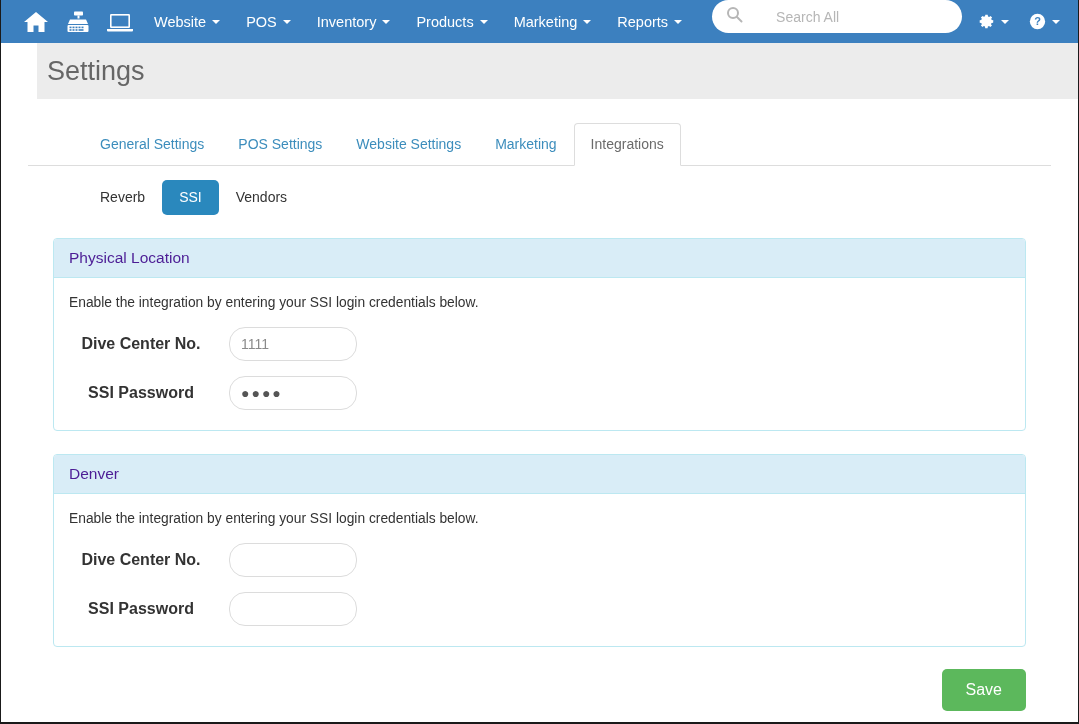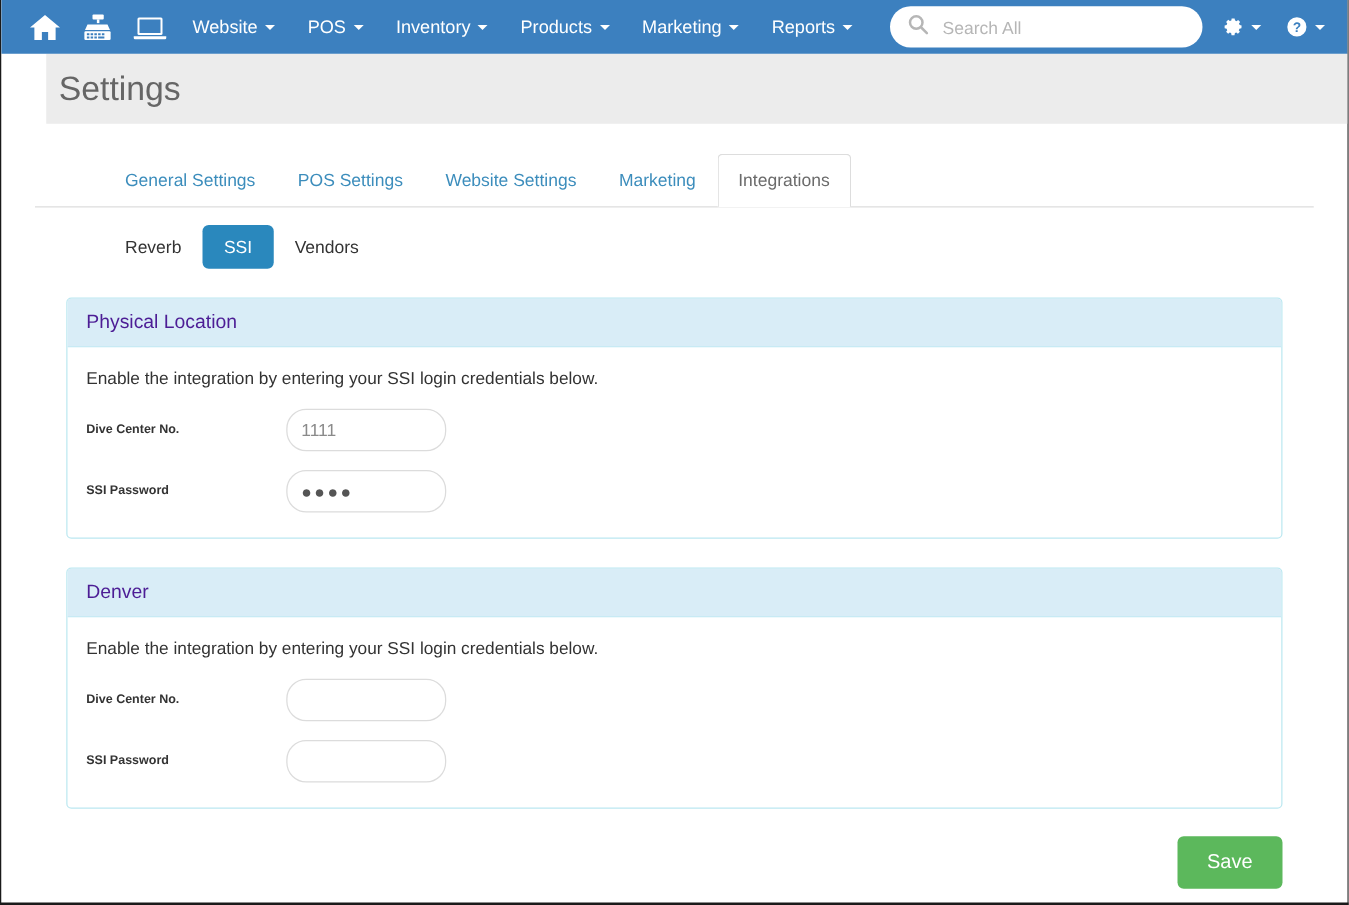--- a/index.html
+++ b/index.html
@@ -18,21 +18,20 @@
     border-right: 1px solid #1a1a1a;
     border-bottom: 2px solid #1a1a1a;
     overflow: hidden;
   }
 
   
   .navbar {
     height: 43px;
     background: #3c80bf;
     display: flex;
-    align-items: center;
     padding: 0 8px 0 14px;
     position: relative;
   }
   .nav-icon {
     width: 42px; height: 43px;
     display: flex; align-items: center; justify-content: center;
     cursor: pointer;
   }
   .nav-icon svg { display: block; }
   .nav-item {
@@ -52,20 +51,21 @@
     border-right: 4.5px solid transparent;
     border-top: 4.5px solid #ffffff;
   }
   .search-wrap {
     margin-left: 17px;
     width: 250px; height: 33px;
     background: #ffffff;
     border-radius: 17px;
     display: flex; align-items: center;
     padding: 0 14px;
+    gap: 22px;
   }
   .search-wrap svg { flex: none; }
   .search-input {
     border: none; outline: none;
     font-size: 14px;
     font-family: "Liberation Sans", sans-serif;
     color: #555;
     margin-left: 9px;
     width: 100%;
     background: transparent;
@@ -175,23 +175,23 @@
     margin: 0 0 17px 0;
   }
   .form-row {
     display: flex;
     align-items: center;
     margin-bottom: 15px;
   }
   .form-row:last-child { margin-bottom: 0; }
   .form-label {
     width: 160px;
-    text-align: left;
+    text-align: center;
     padding-right: 16px;
-    font-size: 10px;
+    font-size: 16px;
     font-weight: bold;
     color: #333333;
   }
   .form-input {
     width: 128px;
     height: 34px;
     border: 1px solid #dcdcdc;
     border-radius: 16px;
     padding: 0 11px;
     font-size: 14px;

